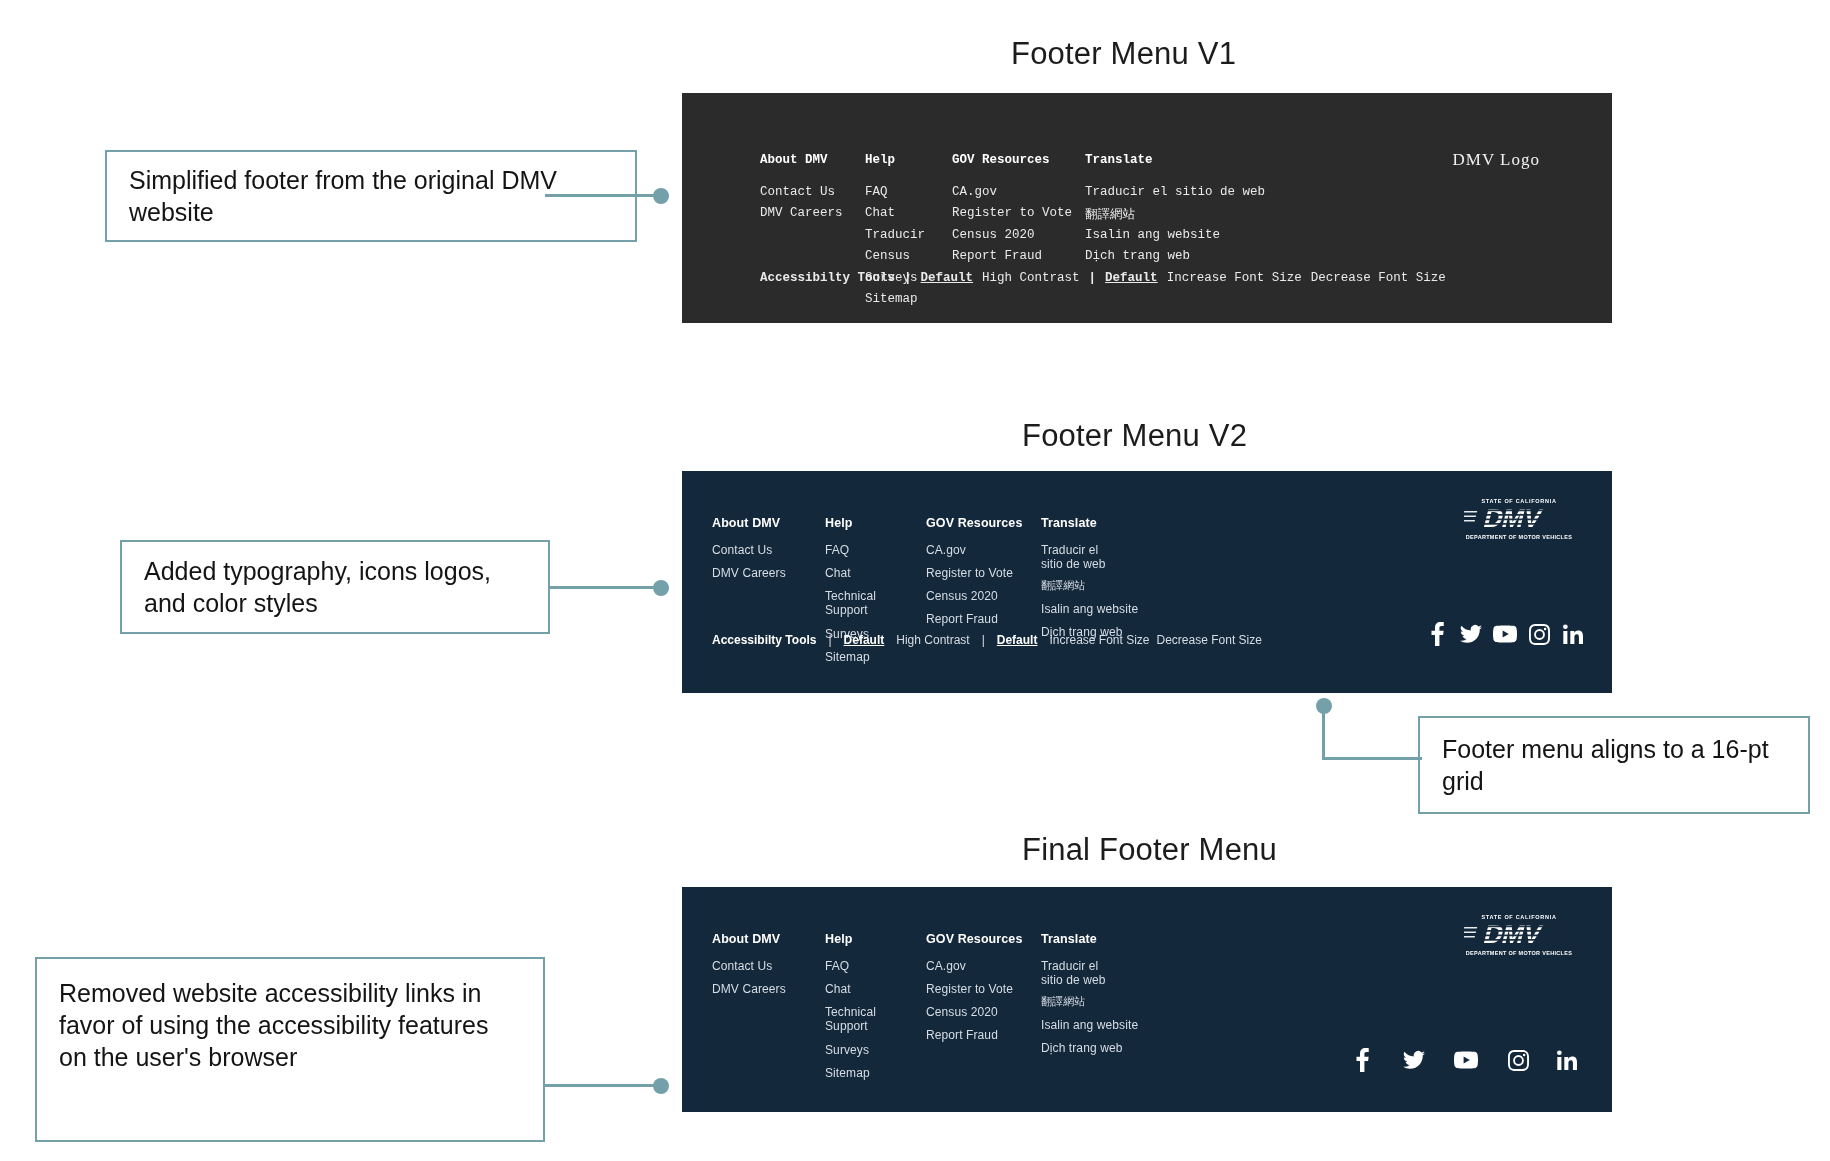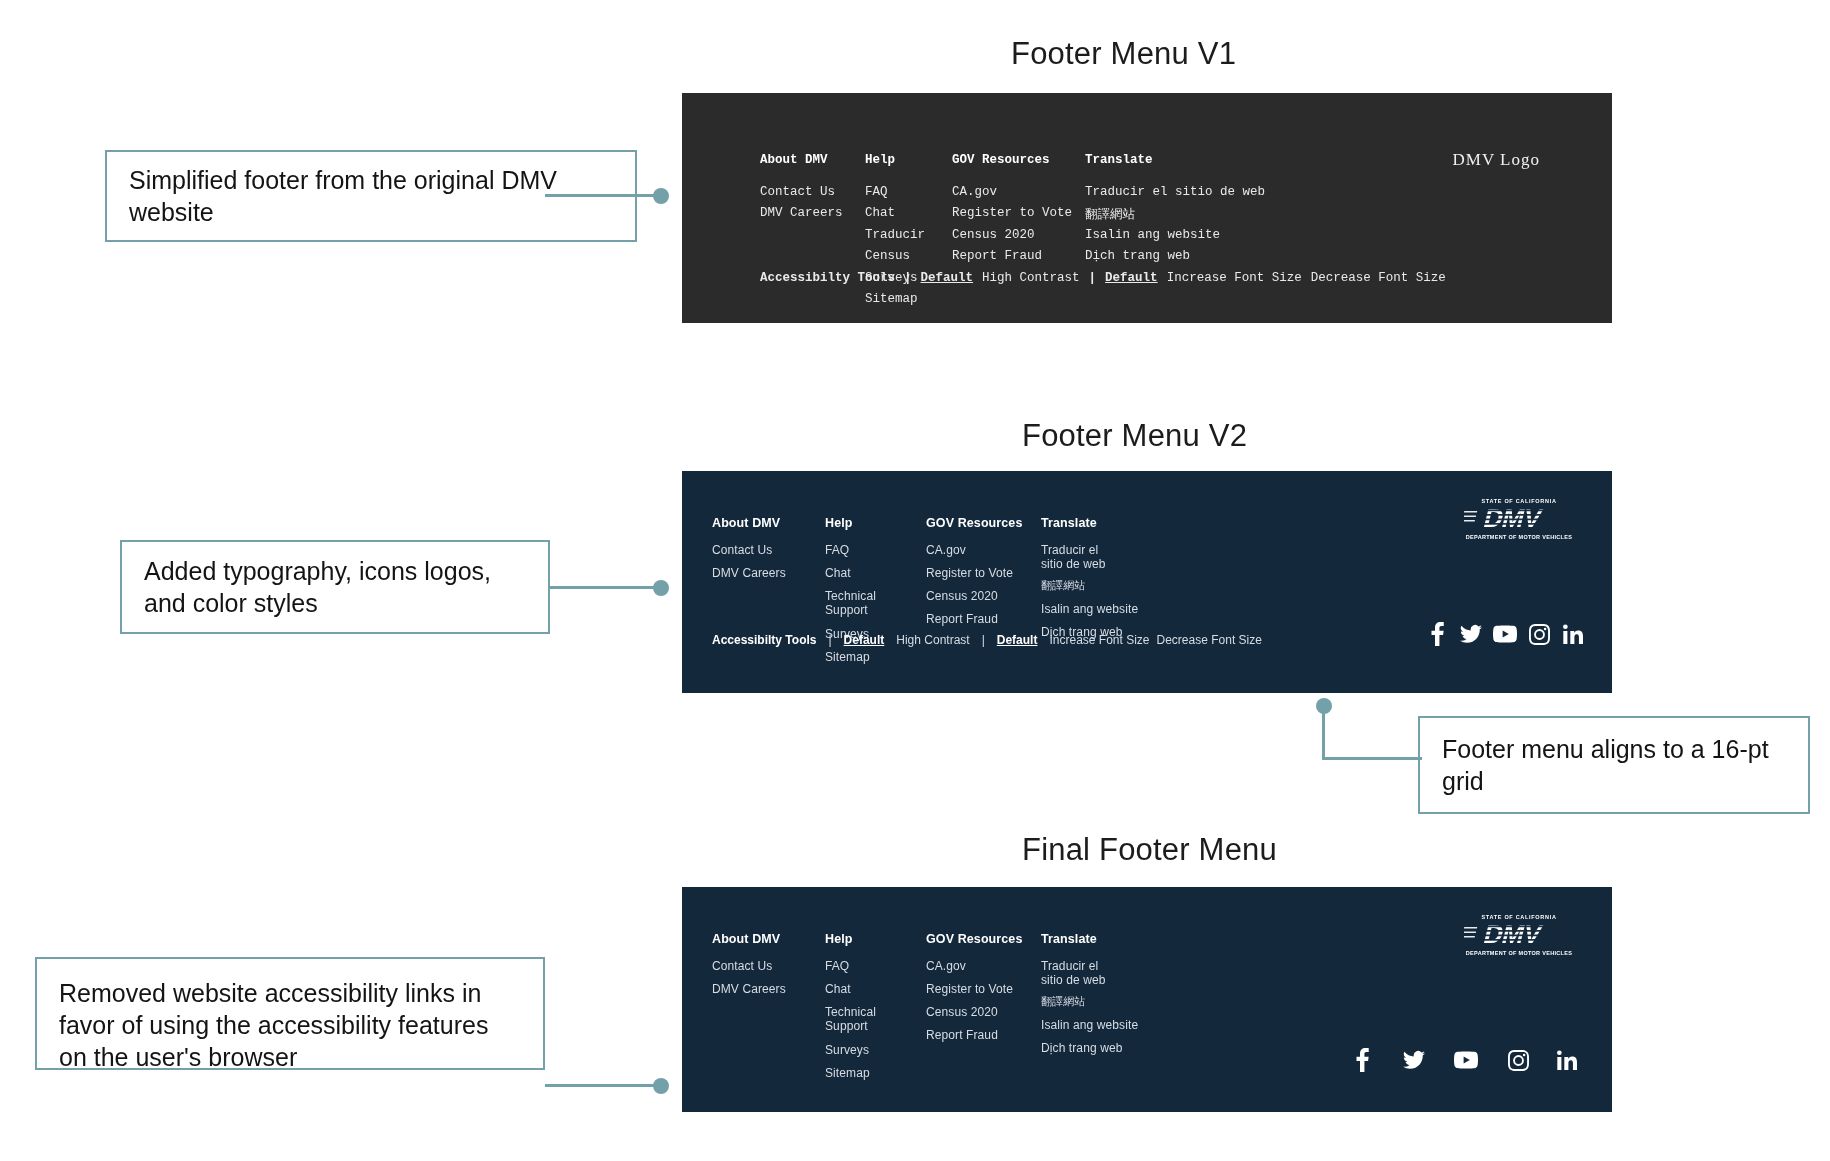--- a/index.html
+++ b/index.html
@@ -445,19 +445,19 @@
           </svg>
       </span>
       <span class="social-ico" style="width:46px;">
         <svg width="20" height="20" viewBox="0 0 20 20">
             <path d="M4.4 20H.33V6.9H4.4V20zM2.36 5.1A2.36 2.36 0 1 1 2.36.38a2.36 2.36 0 0 1 0 4.72zM20 20h-4.06v-6.38c0-1.52-.03-3.47-2.12-3.47-2.12 0-2.44 1.65-2.44 3.36V20H7.32V6.9h3.9v1.79h.05a4.28 4.28 0 0 1 3.85-2.12c4.12 0 4.88 2.71 4.88 6.24V20z"></path>
           </svg>
       </span>
     </div>
   </div>
 
-  <div class="callout" style="left:35px; top:957px; width:510px; height:113px; align-items:flex-start; padding-top:18px;">
+  <div class="callout" style="left:35px; top:957px; width:510px; height:185px; align-items:flex-start; padding-top:18px;">
     <p>Removed website accessibility links in favor of using the accessibility features on the user's browser</p>
   </div>
   <div class="conn-line" style="left:545px; top:1084px; width:112px; height:3px;"></div>
   <div class="conn-dot" style="left:653px; top:1078px;"></div>
 
 </div>
 
 </body></html>

